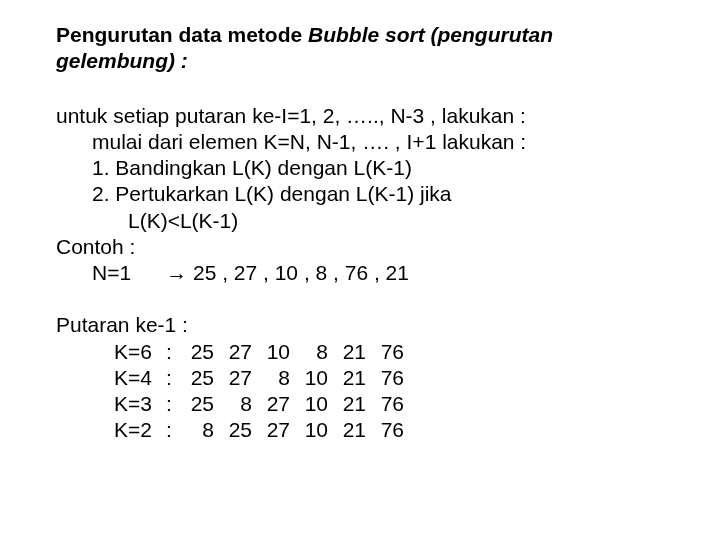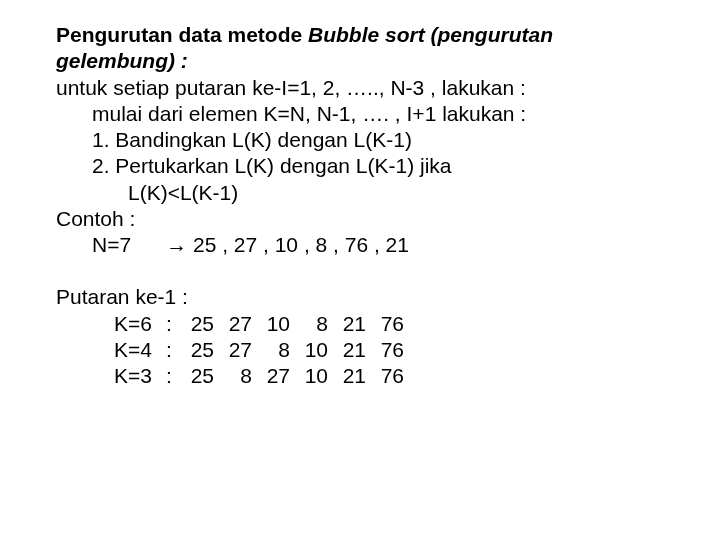--- a/index.html
+++ b/index.html
@@ -9,20 +9,21 @@
     font-family:Arial,Helvetica,sans-serif;
     color:#000;
     font-size:21px;
     line-height:1.25;
   }
   .page{
     padding:22px 56px 0 56px;
   }
   .title{
     font-weight:bold;
+    margin-bottom:28px;
   }
   .title .italic{font-style:italic}
   .algo{margin-bottom:26px}
   .ind1{padding-left:36px}
   .ind2{padding-left:72px}
   .arrow{font-family:Arial,sans-serif}
   table.trace{
     border-collapse:collapse;
     margin-left:36px;
     font-size:21px;
@@ -53,21 +54,21 @@
   </div>
 
   <div class="algo">
     <div>untuk setiap putaran ke-I=1, 2, ….., N-3 , lakukan :</div>
     <div class="ind1">mulai dari elemen K=N, N-1, …. , I+1 lakukan :</div>
     <div class="ind1">1. Bandingkan L(K) dengan L(K-1)</div>
     <div class="ind1">2. Pertukarkan L(K) dengan L(K-1) jika</div>
     <div class="ind2">L(K)&lt;L(K-1)</div>
     <div>Contoh :</div>
     <div class="ind1">
-      <span>N=7</span>
+      <span>N=1</span>
       &nbsp;&nbsp;&nbsp;&nbsp;
       <span class="arrow">→</span>
       <span>  25 , 27 , 10 , 8 , 76 , 21</span>
     </div>
   </div>
 
   <div>Putaran ke-1 :</div>
 
   <table class="trace">
     <tbody>
@@ -94,16 +95,26 @@
       <tr>
         <td class="klab">K=3</td>
         <td class="colon">:</td>
         <td>25</td>
         <td>8</td>
         <td>27</td>
         <td>10</td>
         <td>21</td>
         <td>76</td>
       </tr>
+      <tr>
+        <td class="klab">K=2</td>
+        <td class="colon">:</td>
+        <td>8</td>
+        <td>25</td>
+        <td>27</td>
+        <td>10</td>
+        <td>21</td>
+        <td>76</td>
+      </tr>
     </tbody>
   </table>
 
 </div>
 
 </body></html>

